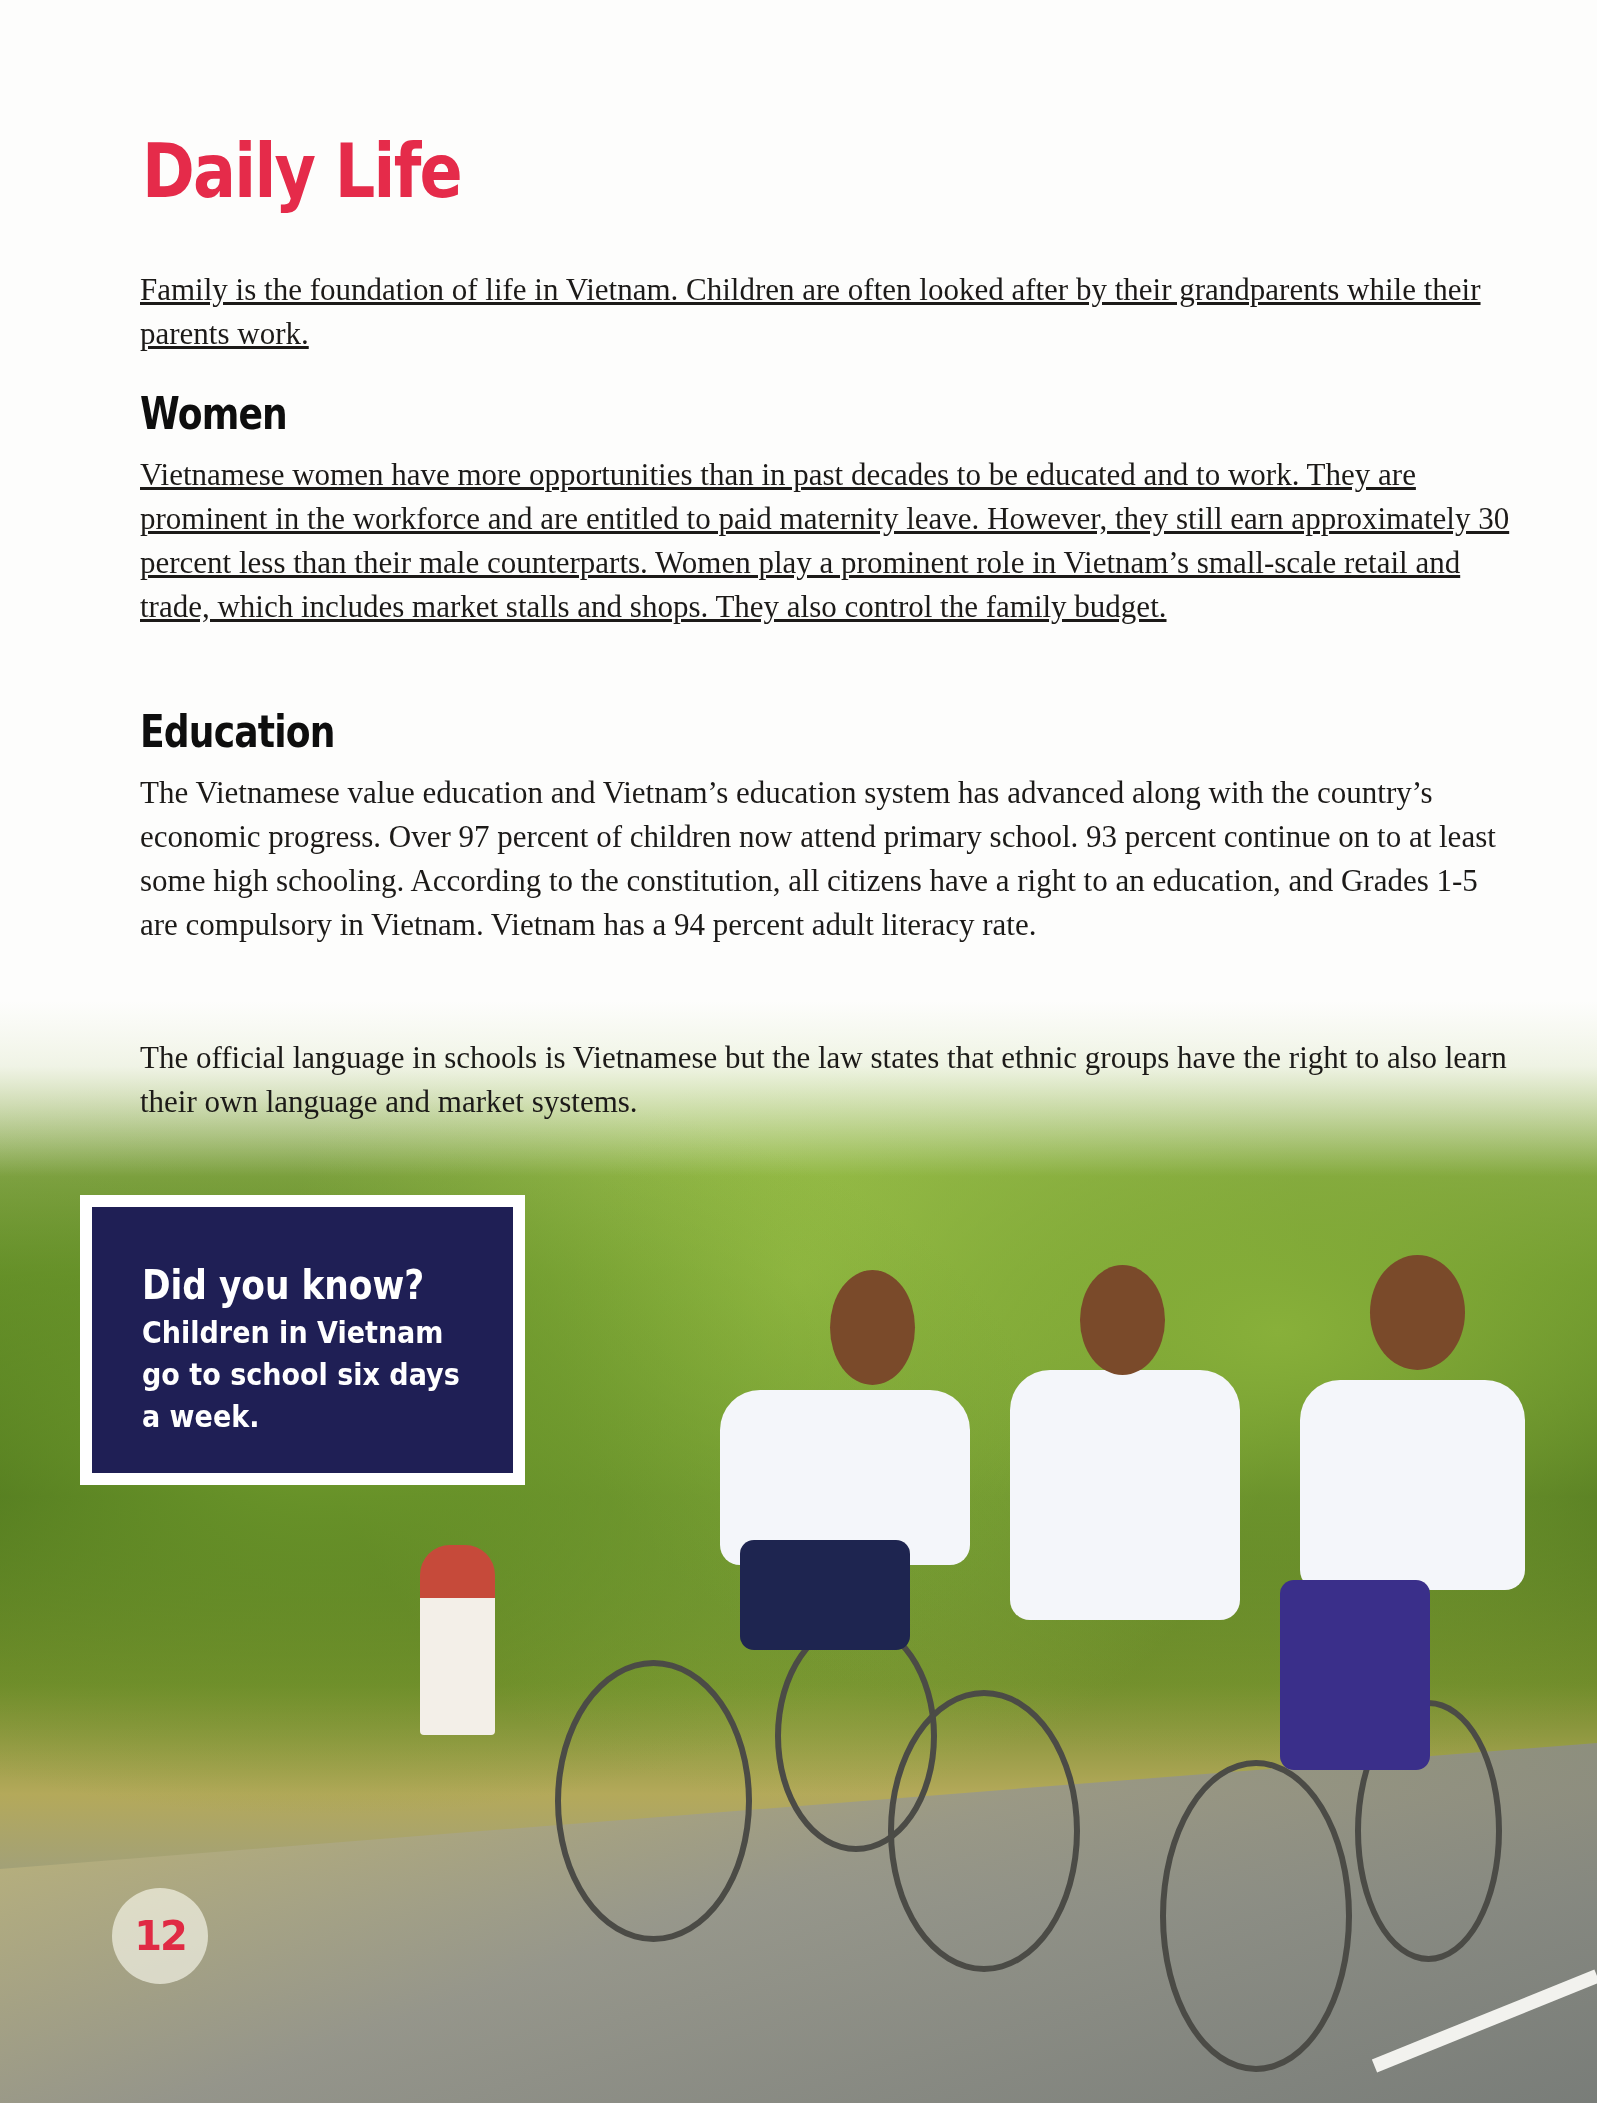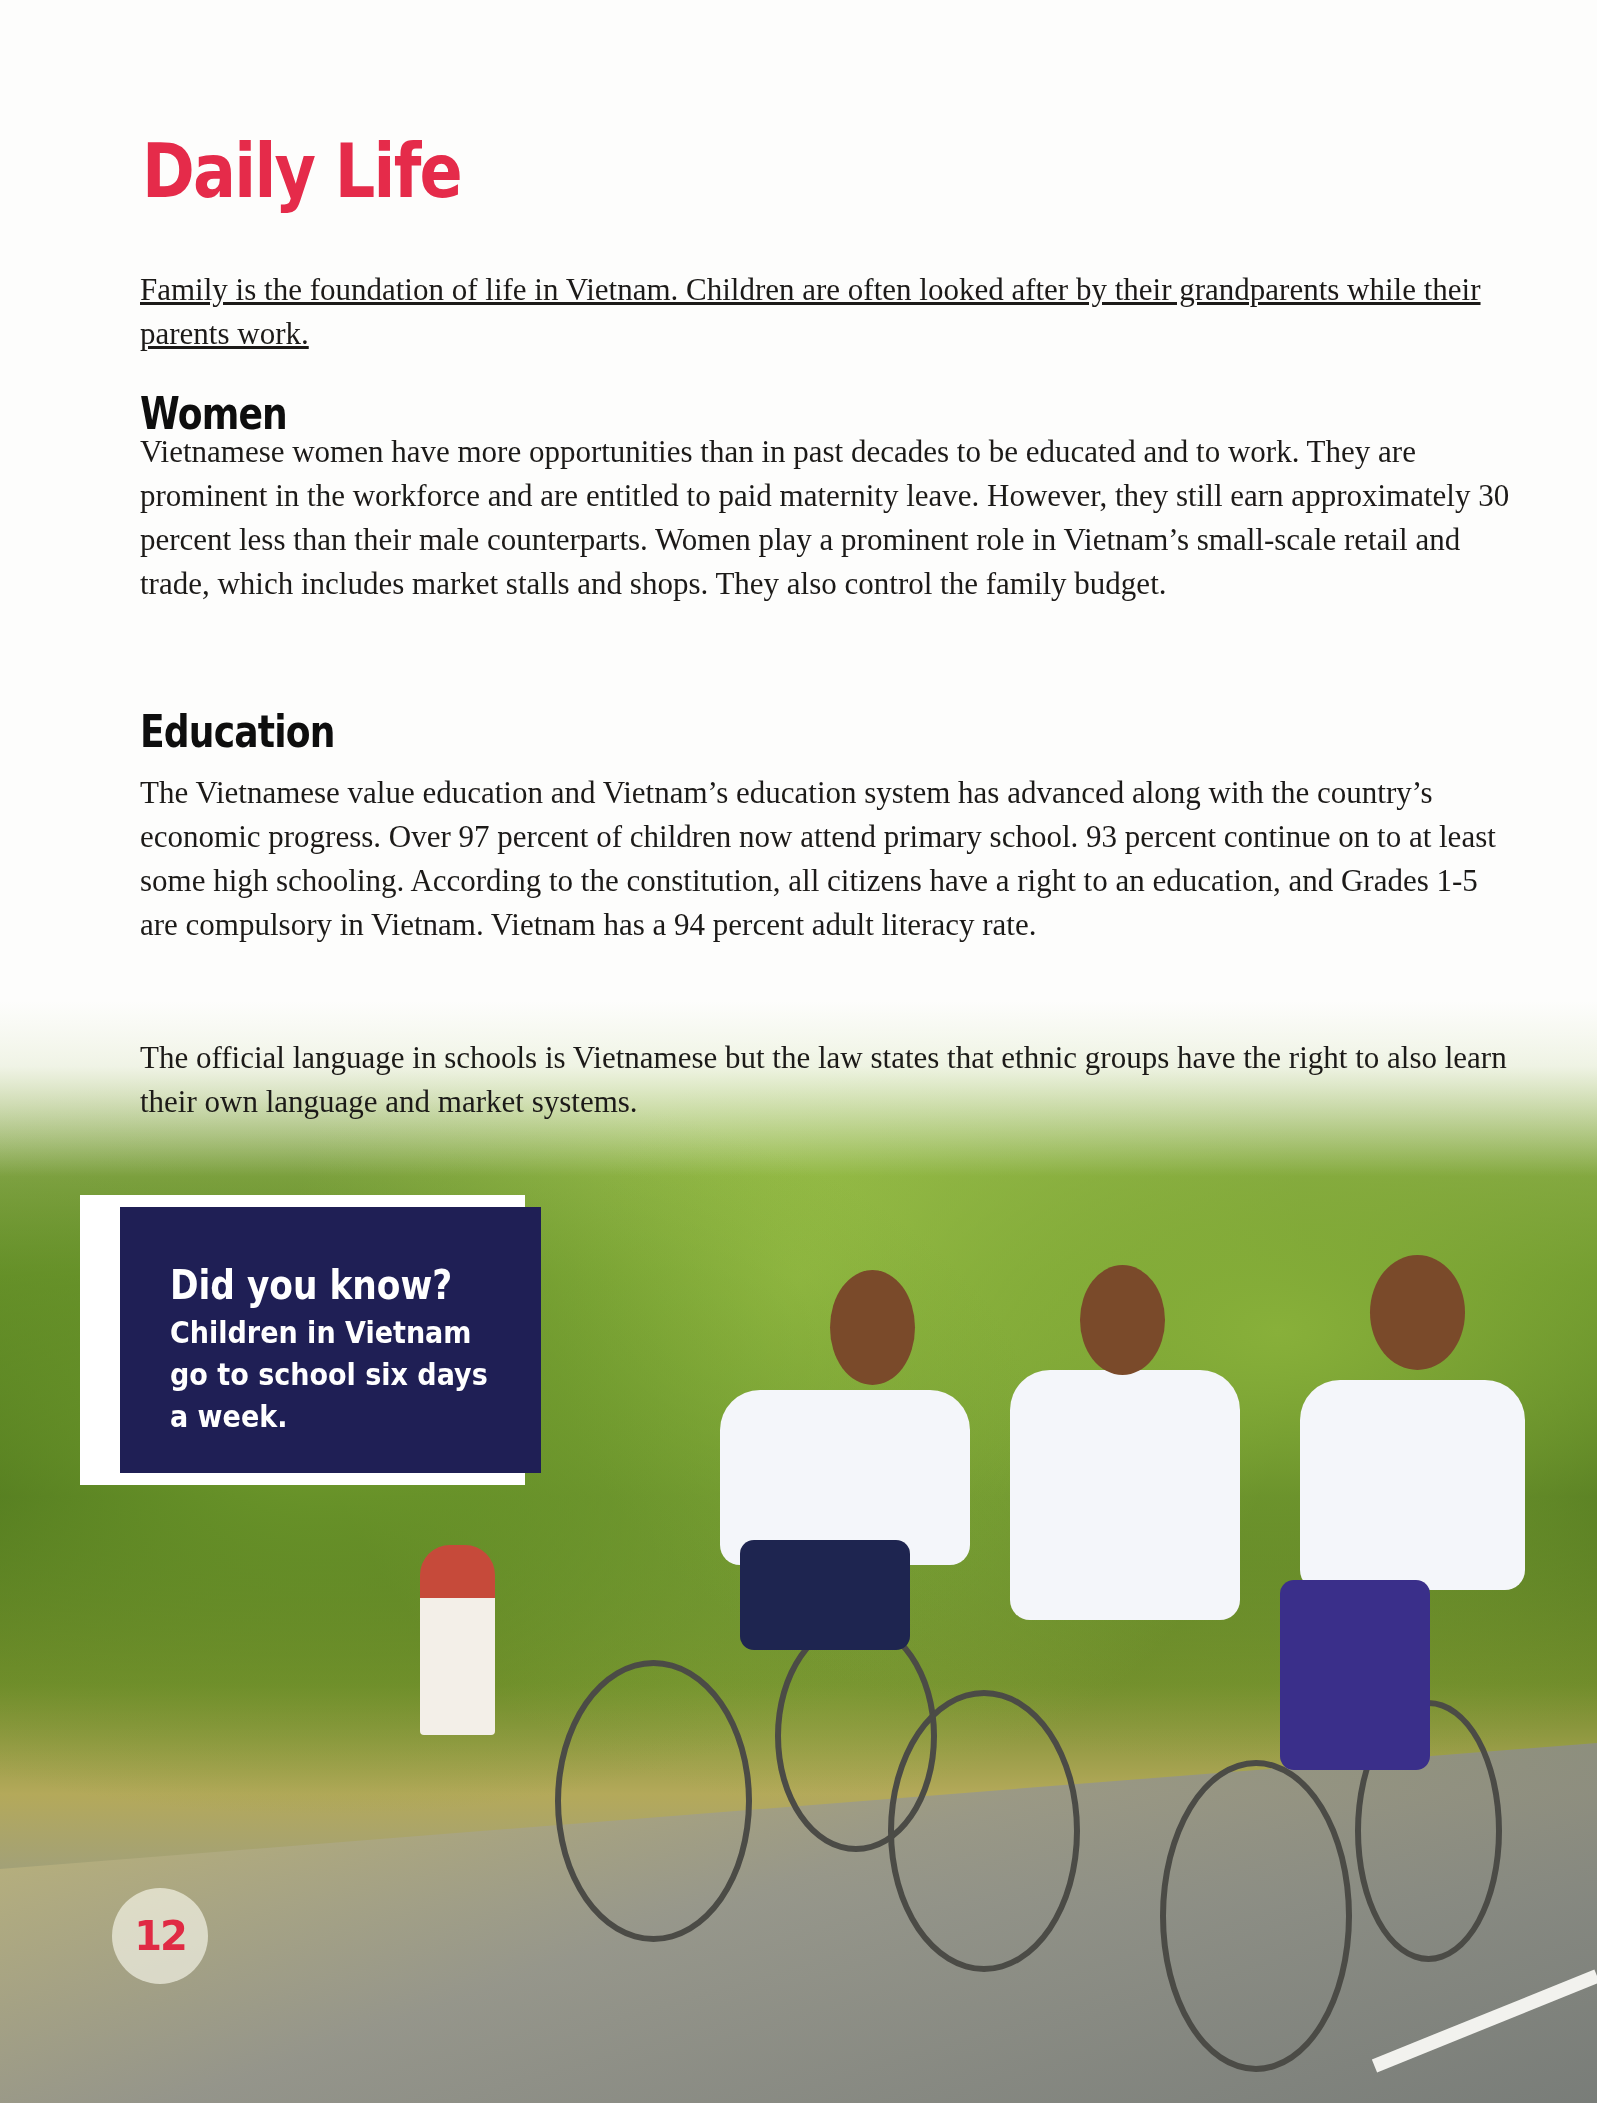--- a/index.html
+++ b/index.html
@@ -54,33 +54,32 @@
   }
   .intro { top: 268px; text-decoration: underline; }
   .h2 {
     position: absolute; left: 140px; margin: 0;
     font-family: "DejaVu Sans", sans-serif; font-weight: bold;
     font-size: 44px; color: #0e0e0e; letter-spacing: -1px;
     transform: scaleX(0.82); transform-origin: left center;
   }
   .h2-women { top: 388px; }
   .h2-education { top: 706px; }
-  .p-women { top: 430px; }
+  .p-women { top: 453px; text-decoration: underline; }
   .p-education { top: 771px; }
   .p-language { top: 1036px; }
 
   .callout {
     position: absolute; left: 80px; top: 1195px; width: 445px; height: 290px;
     background: #ffffff; box-sizing: border-box; padding: 12px;
   }
   .callout-inner {
     width: 100%; height: 100%; background: #1f1f55; box-sizing: border-box;
     padding: 55px 0 0 50px; color: #ffffff;
     font-family: "DejaVu Sans", sans-serif;
-    margin-left: 28px;
   }
   .callout-title {
     margin: 0; font-weight: bold; font-size: 40px; line-height: 46px;
     transform: scaleX(0.86); transform-origin: left center; white-space: nowrap;
   }
   .callout-body {
     margin: 4px 0 0 0; font-size: 30px; line-height: 42px; font-weight: bold;
     transform: scaleX(0.9); transform-origin: left center;
   }
   .page-num-wrap {

